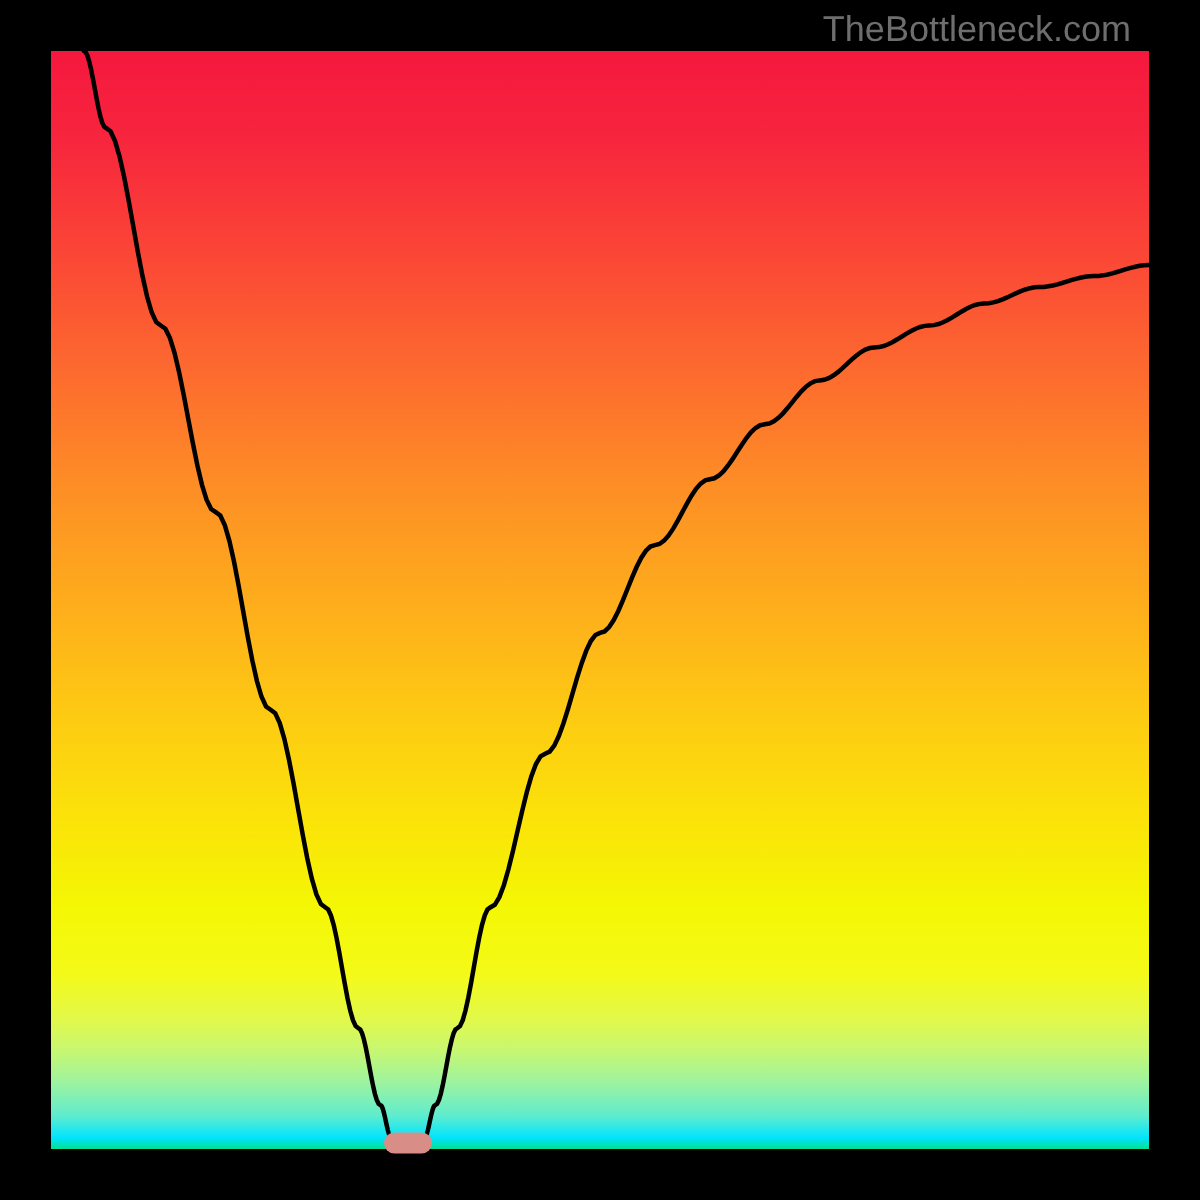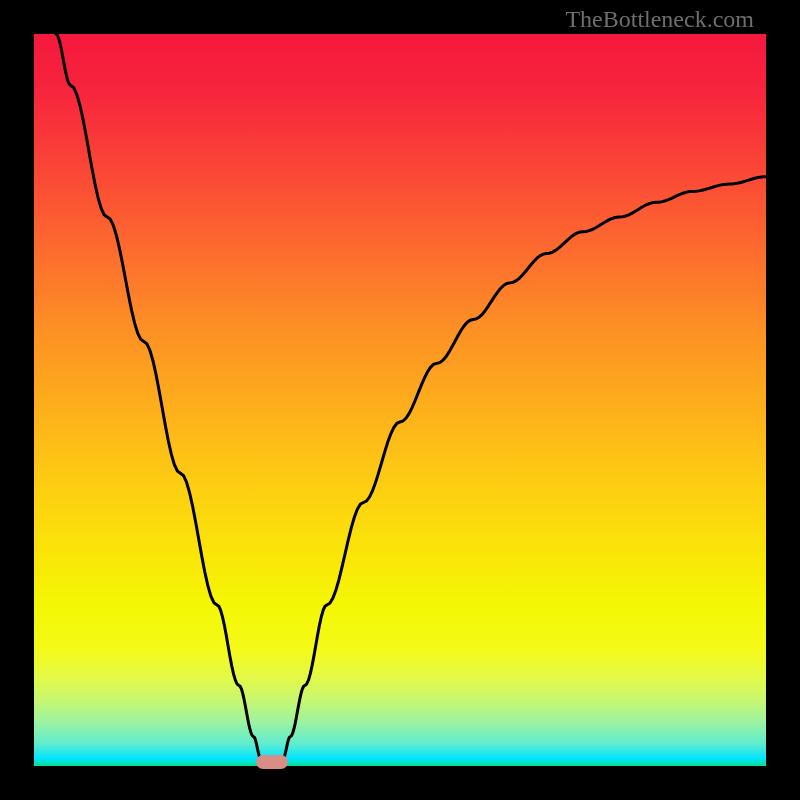--- a/index.html
+++ b/index.html
@@ -10,21 +10,20 @@
     position: relative;
     font-family: Arial, sans-serif;
   }
   .outer {
     position: absolute;
     top: 0;
     left: 0;
     width: 764px;
     height: 800px;
     background: #000;
-    font-family: Liberation Serif, serif;
   }
   .plot-area {
     position: absolute;
     top: 34px;
     left: 34px;
     width: 732px;
     height: 732px;
     
     background: linear-gradient(to bottom,
       #f5183d 0%,

